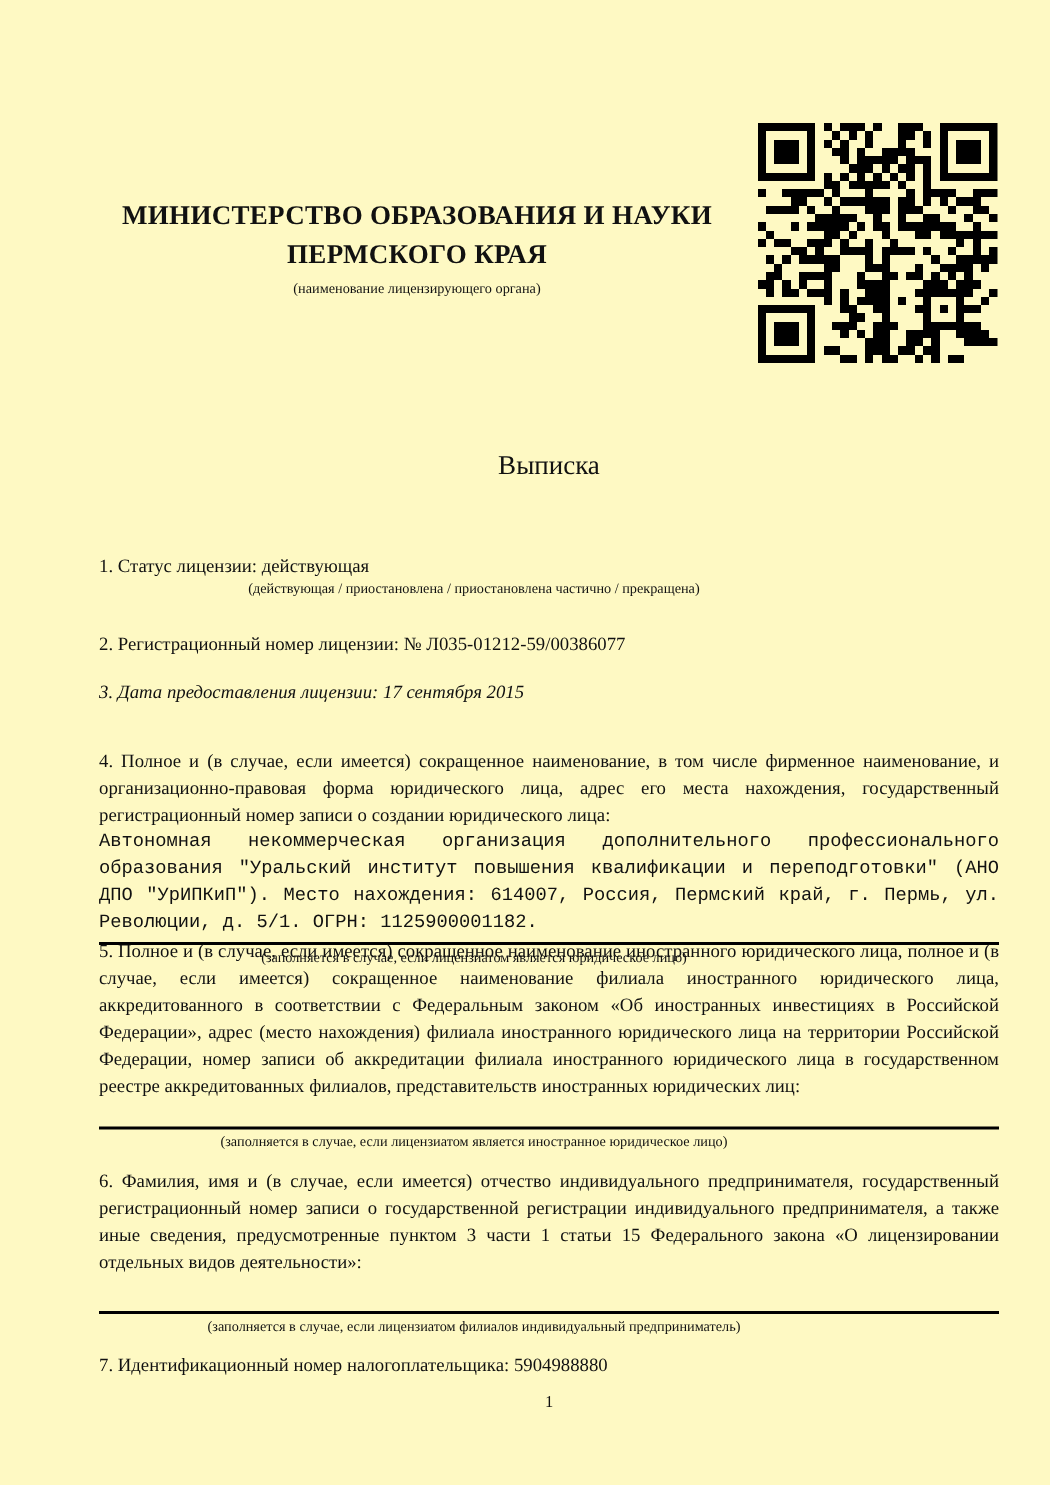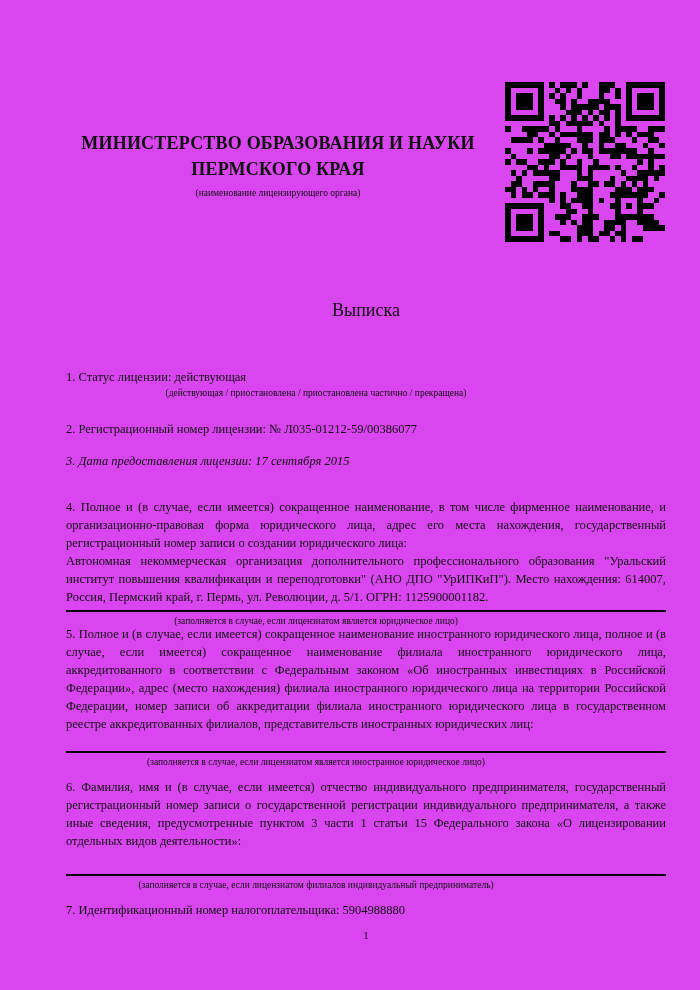--- a/index.html
+++ b/index.html
@@ -1,34 +1,34 @@
 <!DOCTYPE html>
 <html><head>
 <meta charset="utf-8">
 <style>
   html,body{margin:0;padding:0;background:#ffffff;}
   .sheet{
-    position:relative;width:700px;height:990px;background:#d946ef;
+    position:relative;width:700px;height:990px;background:#fef9c3;
     font-family:"Liberation Serif", serif;color:#111111;overflow:hidden;
   }
   .abs{position:absolute;}
   
   .ministry{left:66px;top:130px;width:424px;text-align:center;}
   .ministry-line{font-weight:bold;font-size:18px;line-height:26px;letter-spacing:.2px;}
   .ministry-cap{font-size:9.5px;line-height:12px;margin-top:5px;}
   
   .qr{left:505px;top:82px;width:160px;height:160px;}
   
   .doc-title{left:66px;top:300px;width:600px;text-align:center;font-size:18px;line-height:20px;}
   
   .item{left:66px;width:600px;font-size:12.5px;line-height:18px;}
   .just{text-align:justify;}
   .caption{font-size:9.5px;line-height:12px;text-align:center;margin-right:100px;color:#111;}
   .rule-b{border-bottom:2px solid #000;}
-  .pb4{padding-bottom:4px;} .pb6{padding-bottom:18px;} .pb8{padding-bottom:24px;}
+  .pb4{padding-bottom:4px;font-family:Liberation Mono, monospace;} .pb6{padding-bottom:18px;} .pb8{padding-bottom:24px;}
   .mt3{margin-top:3px;}
   .page-num{left:66px;top:929px;width:600px;text-align:center;font-size:11px;}
 </style>
 </head>
 <body>
 
 <div class="sheet">
 
   <div class="abs ministry">
     <div class="ministry-line">МИНИСТЕРСТВО ОБРАЗОВАНИЯ И НАУКИ</div>

